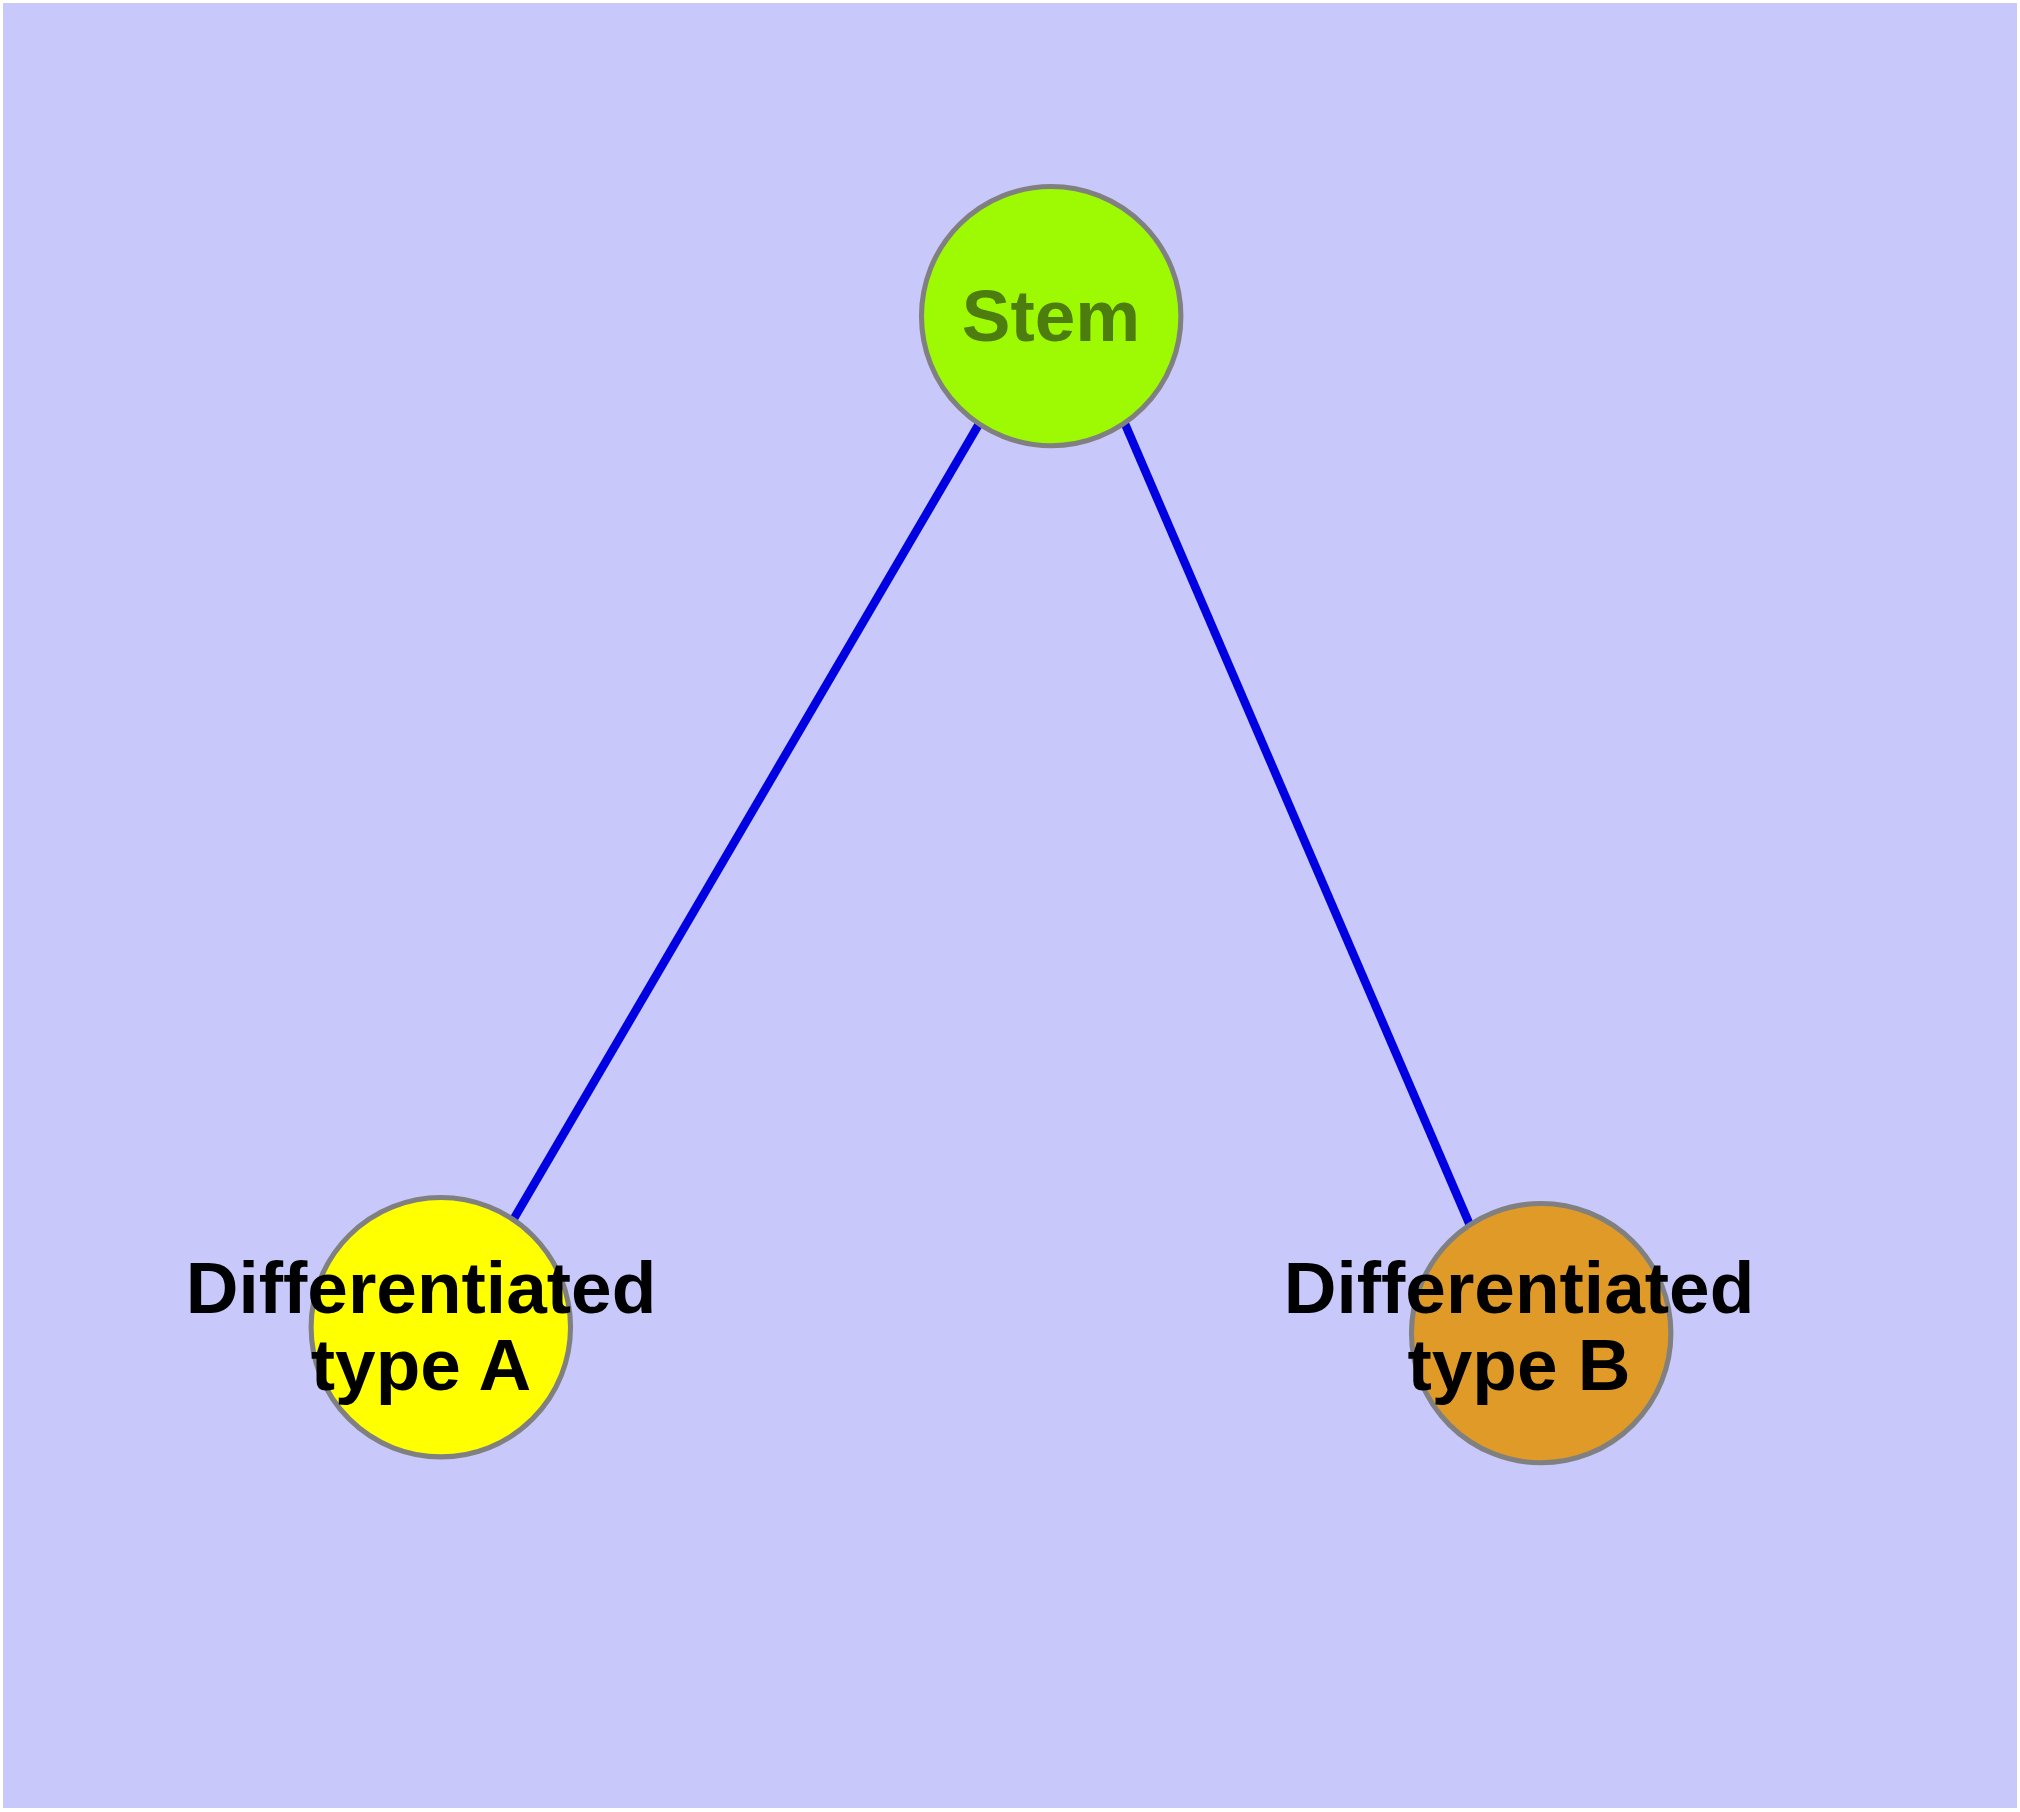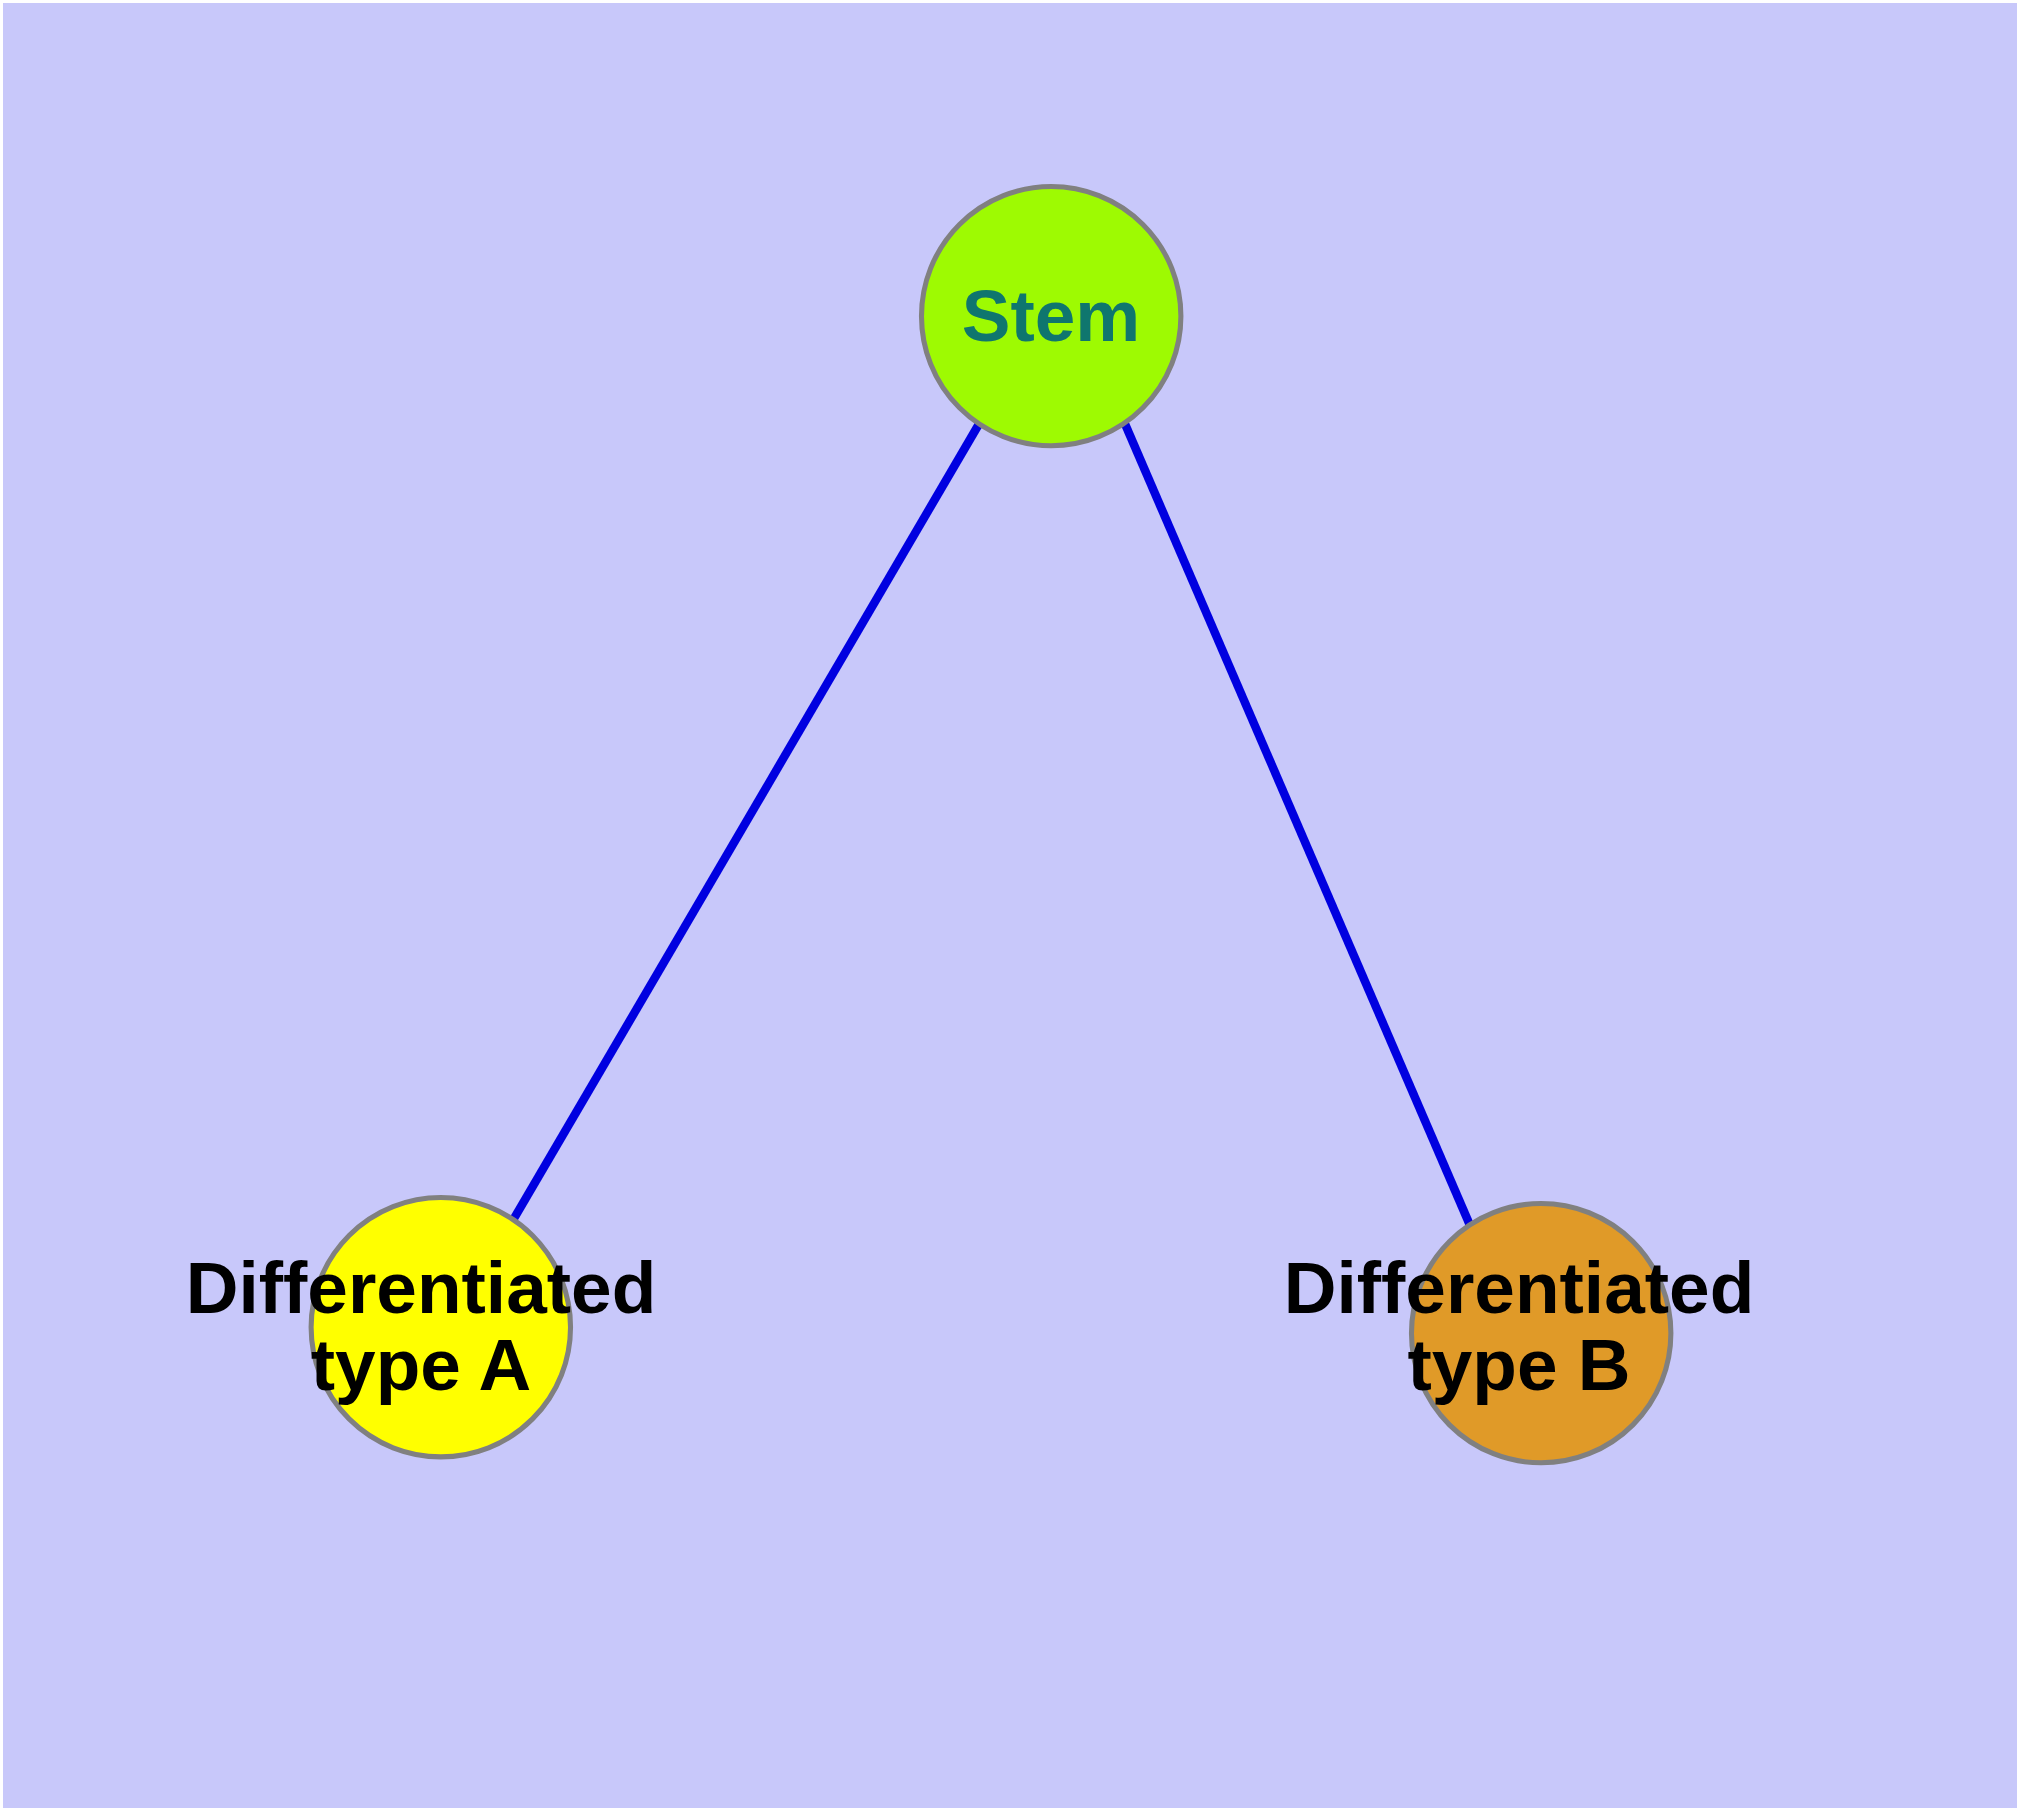--- a/index.html
+++ b/index.html
@@ -56,20 +56,20 @@
       <line class="graph-edge" x1="1327" y1="500" x2="1735" y2="1448" stroke="#0000e0" stroke-width="10" stroke-linecap="butt"></line>
     </g>
 
     <g>
       <circle class="graph-node" cx="1240" cy="373" r="153" fill="#9efa02" stroke="#808080" stroke-width="6"></circle>
       <circle class="graph-node" cx="520" cy="1566" r="153" fill="#ffff00" stroke="#808080" stroke-width="6"></circle>
       <circle class="graph-node" cx="1818" cy="1573" r="153" fill="#e09a28" stroke="#808080" stroke-width="6"></circle>
     </g>
   </svg>
 
-  <div class="node-label" style="left: 1051px; top: 316px; font-size: 73px; color: #0f766e;">Stem</div>
+  <div class="node-label" style="left: 1051px; top: 316px; font-size: 73px; color: #4d7c0f;">Stem</div>
   <div class="node-label" style="left: 421px; top: 1326px; font-size: 73px; color: rgb(0, 0, 0);">Differentiated
 type A</div>
   <div class="node-label" style="left: 1519px; top: 1326px; font-size: 73px; color: rgb(0, 0, 0);">Differentiated
 type B</div>
 
 </div>
 
 
 </body></html>

